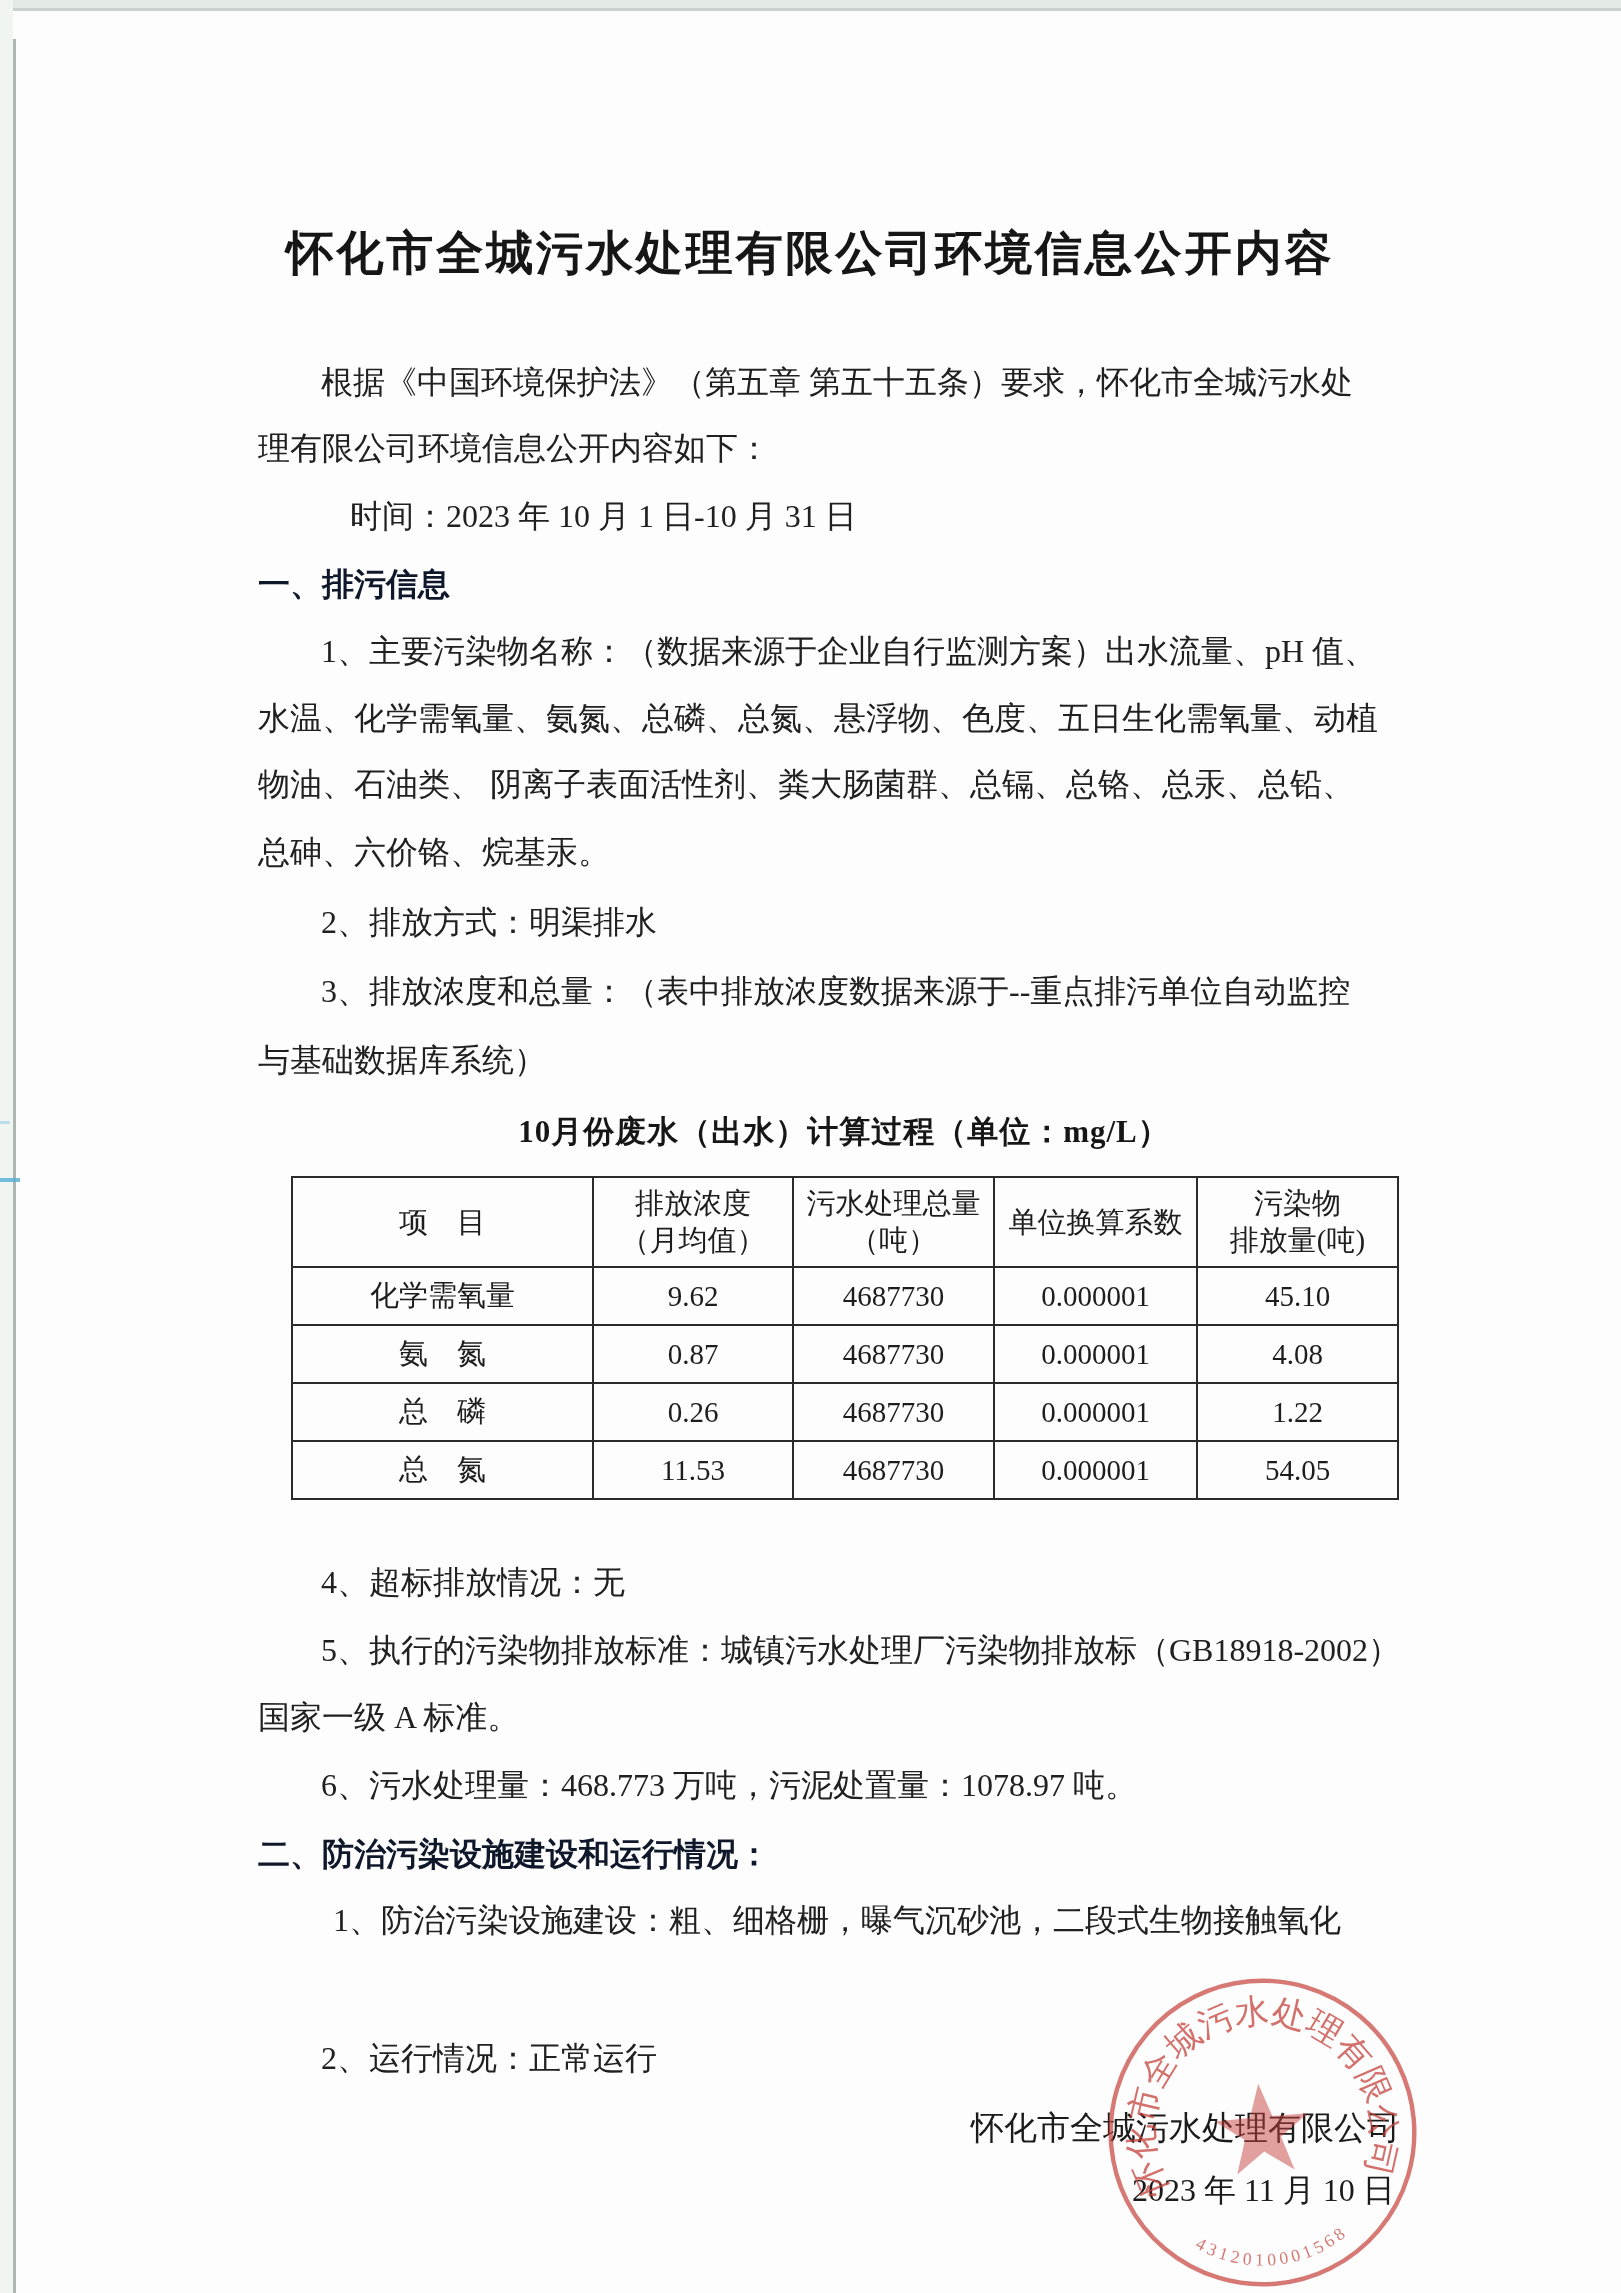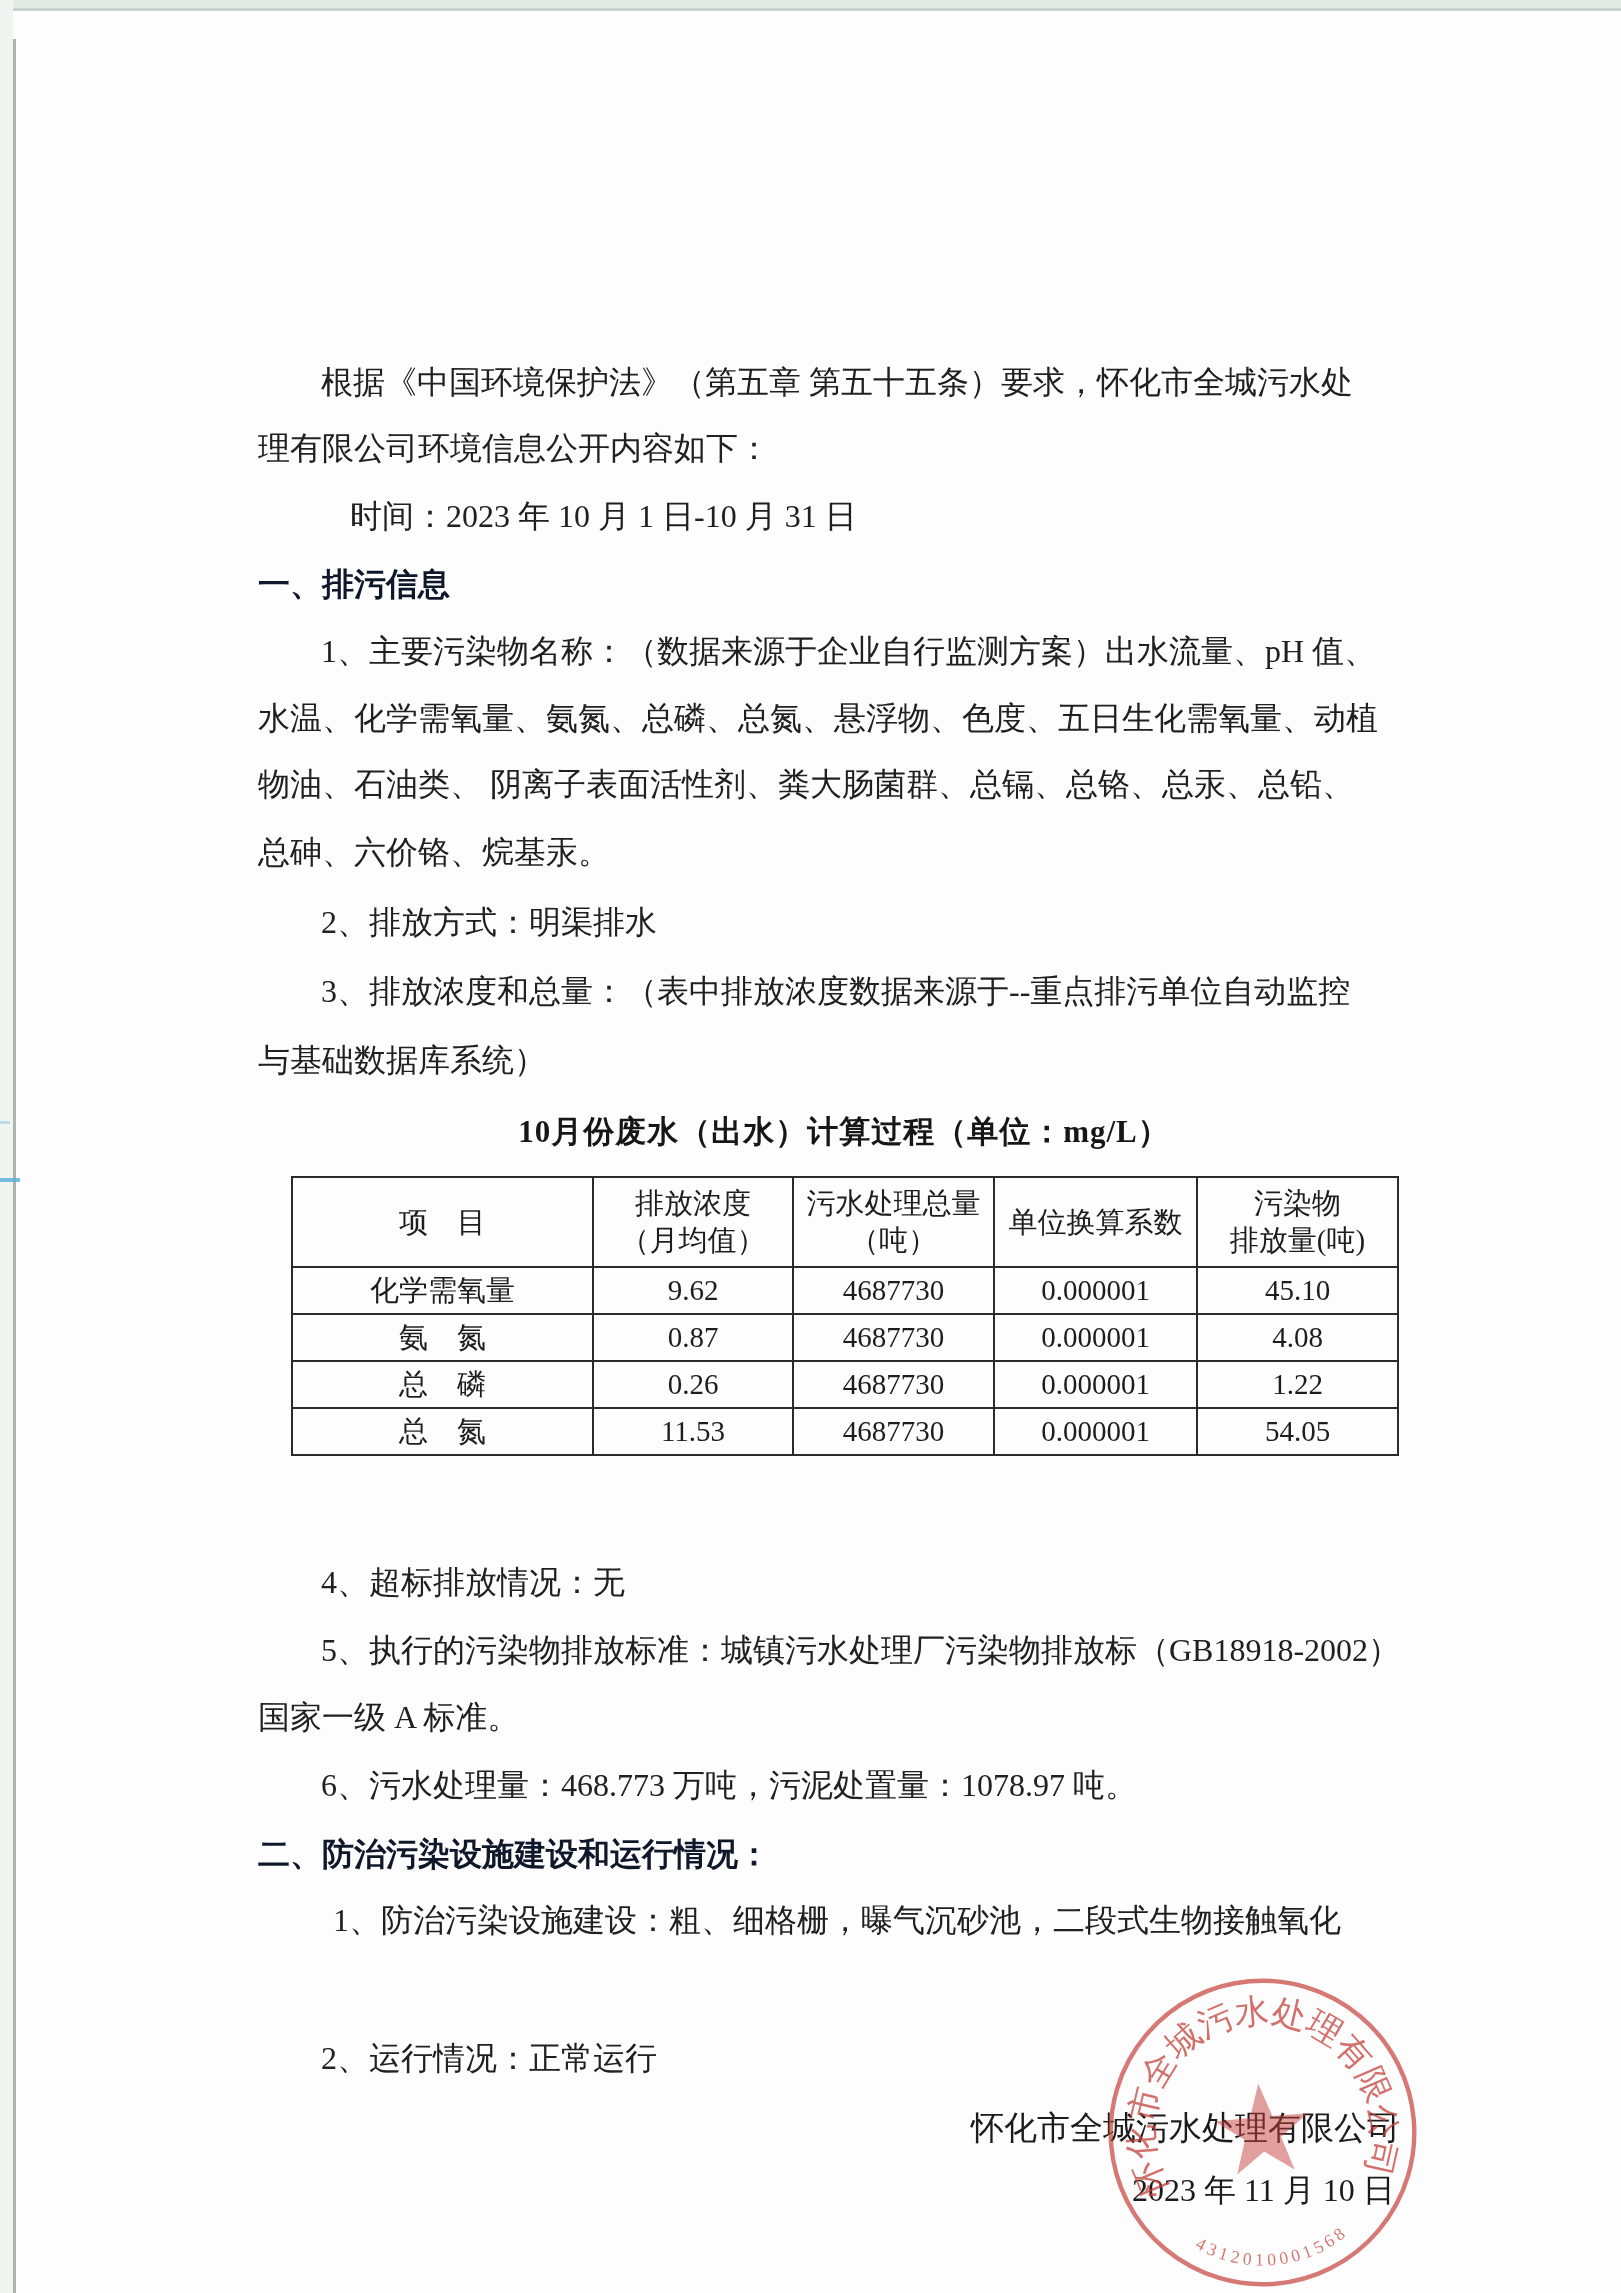--- a/index.html
+++ b/index.html
@@ -44,41 +44,42 @@
     background:transparent;
   }
   table.emissions th, table.emissions td {
     border:2px solid #2b2b2b;
     text-align:center; vertical-align:middle;
     font-weight:normal; font-size:29px; color:#1d1d1d;
     padding:0;
   }
   table.emissions { border:2.9px solid #222; }
   table.emissions thead tr { height:90px; }
-  table.emissions tbody tr { height:47px; }
+  table.emissions tbody tr { height:58px; }
   .hl { display:block; line-height:37px; }
 
   .sig-line {
     position:absolute; white-space:nowrap;
     font-size:32px; color:#1b1b1b;
   }
   .stamp-svg { position:absolute; left:1096px; top:1966px; width:333px; height:333px; pointer-events:none; }
 </style>
 </head>
 <body>
 
 <div class="page">
 
   <div class="scan-top-band"></div>
   <div class="scan-top-line"></div>
   <div class="scan-left-band"></div>
   <div class="scan-left-line"></div>
   <div class="scan-blue-dash1"></div>
   <div class="scan-blue-dash2"></div>
 
+  <div class="doc-title">怀化市全城污水处理有限公司环境信息公开内容</div>
 
   <div class="line" style="left:321px; top:363px;">根据《中国环境保护法》（第五章 第五十五条）要求，怀化市全城污水处</div>
   <div class="line" style="left:258px; top:429px;">理有限公司环境信息公开内容如下：</div>
   <div class="line" style="left:350px; top:497px;">时间：2023 年 10 月 1 日-10 月 31 日</div>
 
   <div class="line bold" style="left:258px; top:565px;">一、排污信息</div>
   <div class="line" style="left:321px; top:632px;">1、主要污染物名称：（数据来源于企业自行监测方案）出水流量、pH 值、</div>
   <div class="line" style="left:258px; top:699px;text-align:right;">水温、化学需氧量、氨氮、总磷、总氮、悬浮物、色度、五日生化需氧量、动植</div>
   <div class="line" style="left:258px; top:765px;">物油、石油类、 阴离子表面活性剂、粪大肠菌群、总镉、总铬、总汞、总铅、</div>
   <div class="line" style="left:258px; top:833px;">总砷、六价铬、烷基汞。</div>

